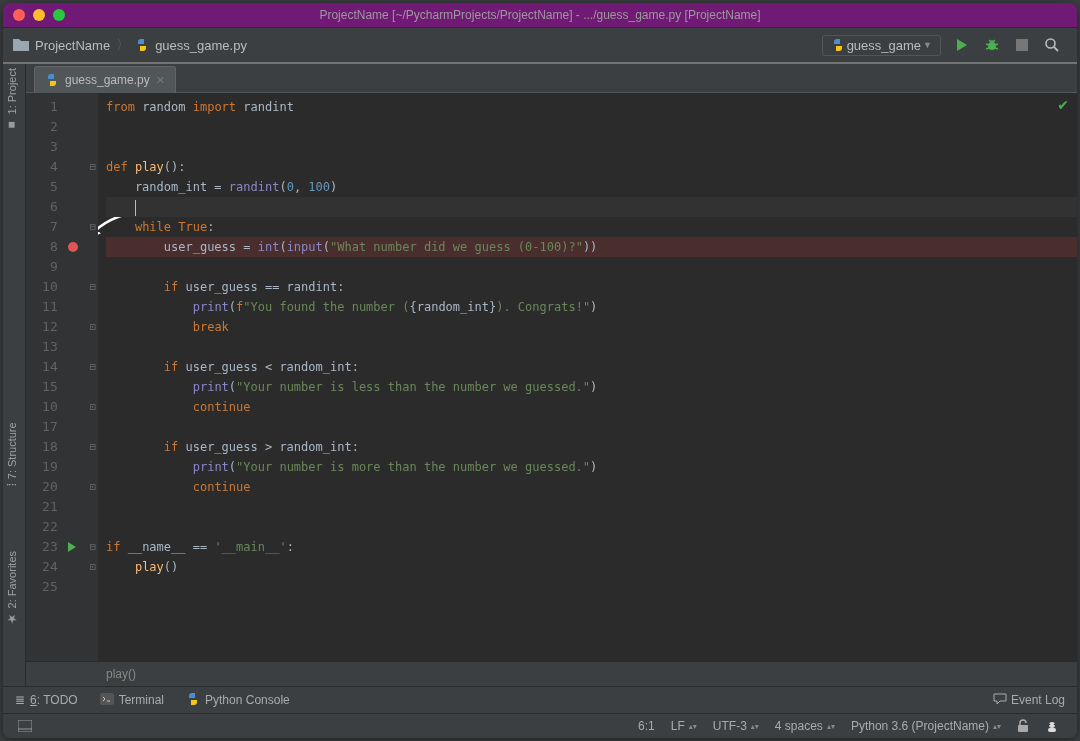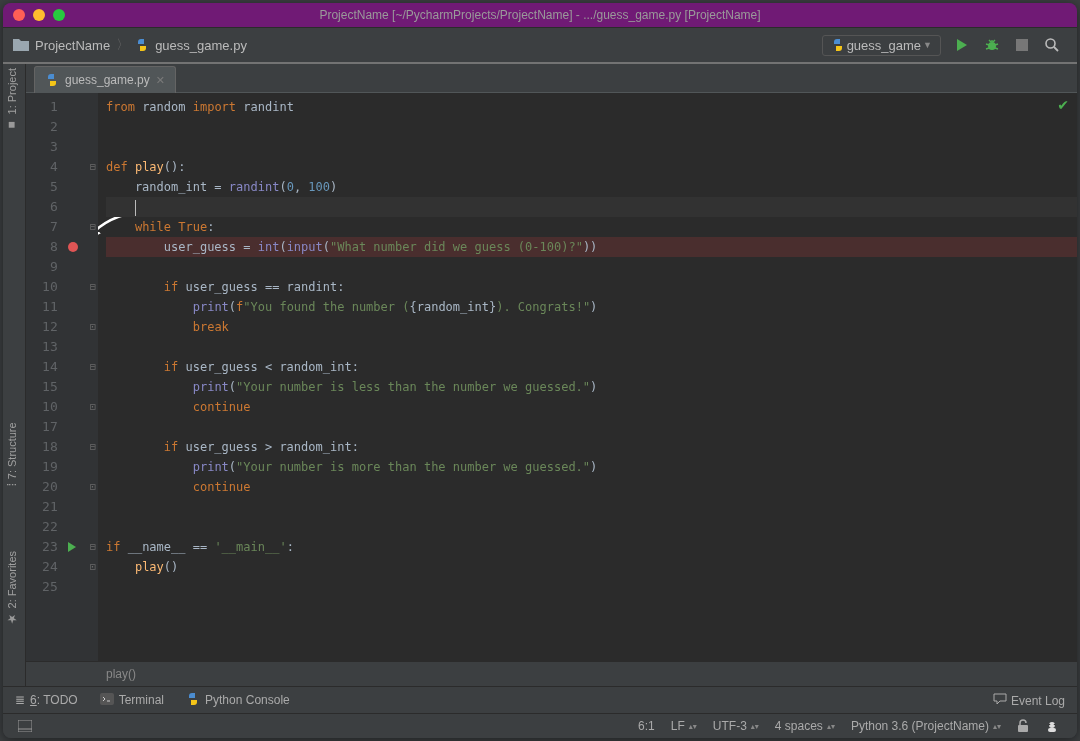--- a/index.html
+++ b/index.html
@@ -139,21 +139,21 @@
   height: 24px; background: #3c3f41; border-top: 1px solid #2b2b2b;
   display: flex; align-items: center; padding-left: 80px; font-size: 12px; color: #888;
 }
 
 .bottom-tools {
   height: 26px; border-top: 1px solid #2b2b2b; display: flex; align-items: center;
   padding: 0 12px; font-size: 12px; color: #aaa;
 }
 .bottom-tools .tool { display: flex; align-items: center; gap: 5px; margin-right: 22px; cursor: pointer; }
 .bottom-tools .spacer { flex: 1; }
-.event-log { display: flex; align-items: flex-end; gap: 4px; }
+.event-log { display: flex; align-items: center; gap: 4px; }
 
 .status-bar {
   height: 24px; border-top: 1px solid #2b2b2b; display: flex; align-items: center;
   padding: 0 10px; font-size: 12px; color: #aaa; background: #3c3f41;
 }
 .status-left { width: 24px; display:flex;align-items:center;justify-content:center; }
 .status-bar .spacer { flex: 1; }
 .status-cell { margin: 0 8px; display: flex; align-items: center; gap: 4px; }
 .spinny { font-size: 8px; color: #888; }
 .underline-accel { text-decoration: underline; }

